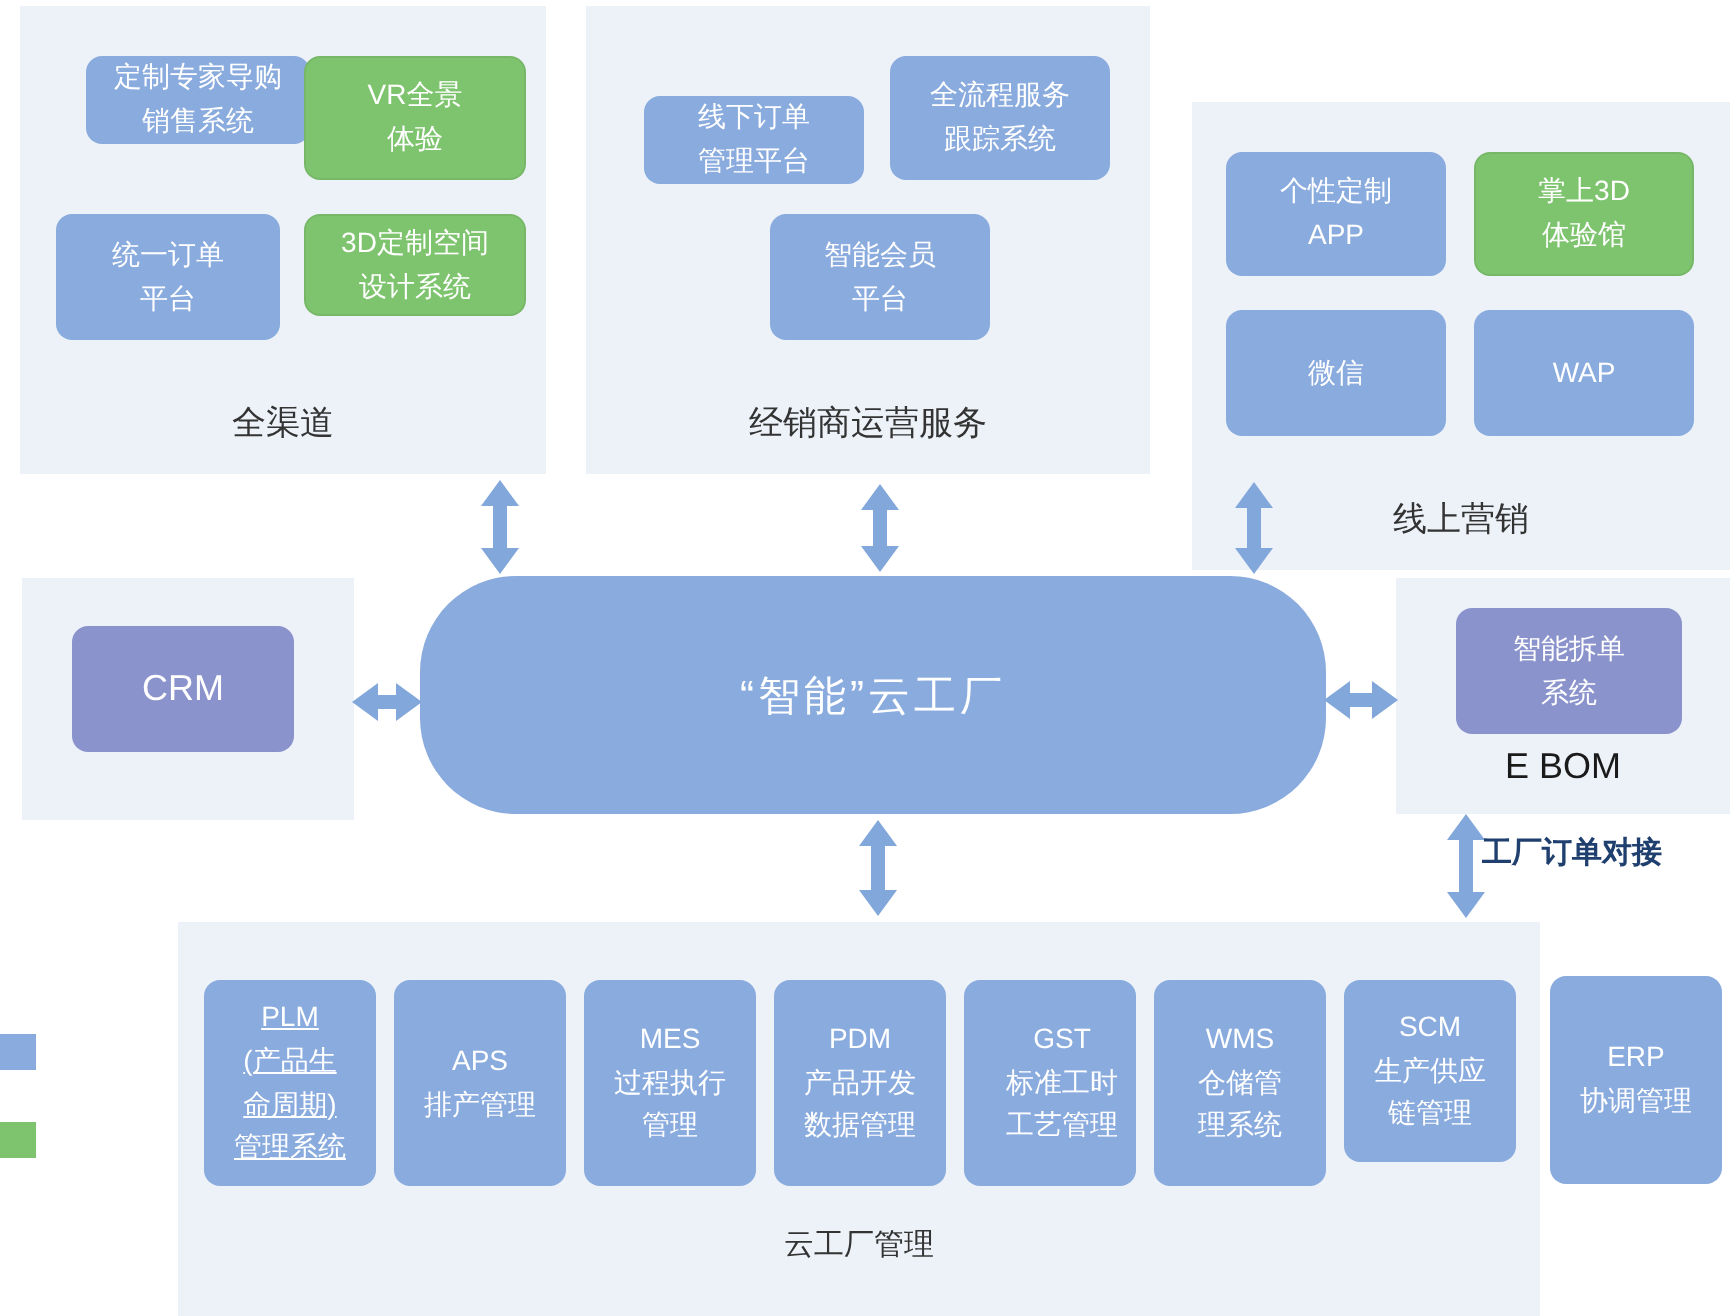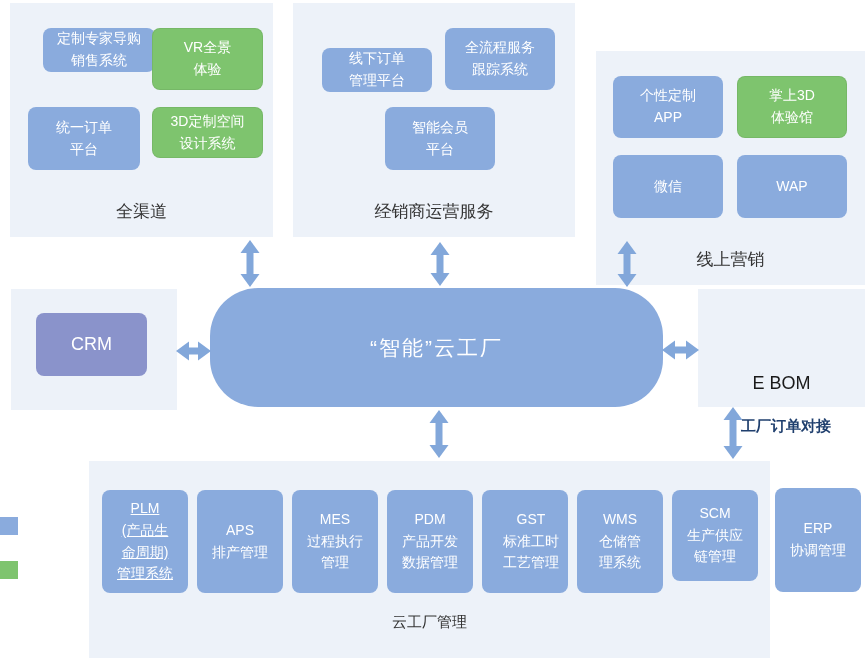--- a/index.html
+++ b/index.html
@@ -77,20 +77,22 @@
     <div class="caption" style="top:197px;">线上营销</div>
   </section>
 
   <section class="panel" style="left:11px;top:289px;width:166px;height:121px;">
     <div class="box purple" style="left:25px;top:24px;width:111px;height:63px;font-size:18px;">CRM</div>
   </section>
 
   <div class="bigbox">“智能”云工厂</div>
 
   <section class="panel" style="left:698px;top:289px;width:167px;height:118px;">
+    <div class="box purple" style="left:30px;top:15px;width:113px;height:63px;">智能拆单
+系统</div>
     <div class="ebom-caption" style="top:84px;">E BOM</div>
   </section>
 
   <section class="panel" style="left:89px;top:461px;width:681px;height:197px;">
     <div class="box blue" style="left:13px;top:29px;width:86px;height:103px;text-decoration:underline;">PLM
 (产品生
 命周期)
 管理系统</div>
     <div class="box blue" style="left:203px;top:29px;width:86px;height:103px;">MES
 过程执行

